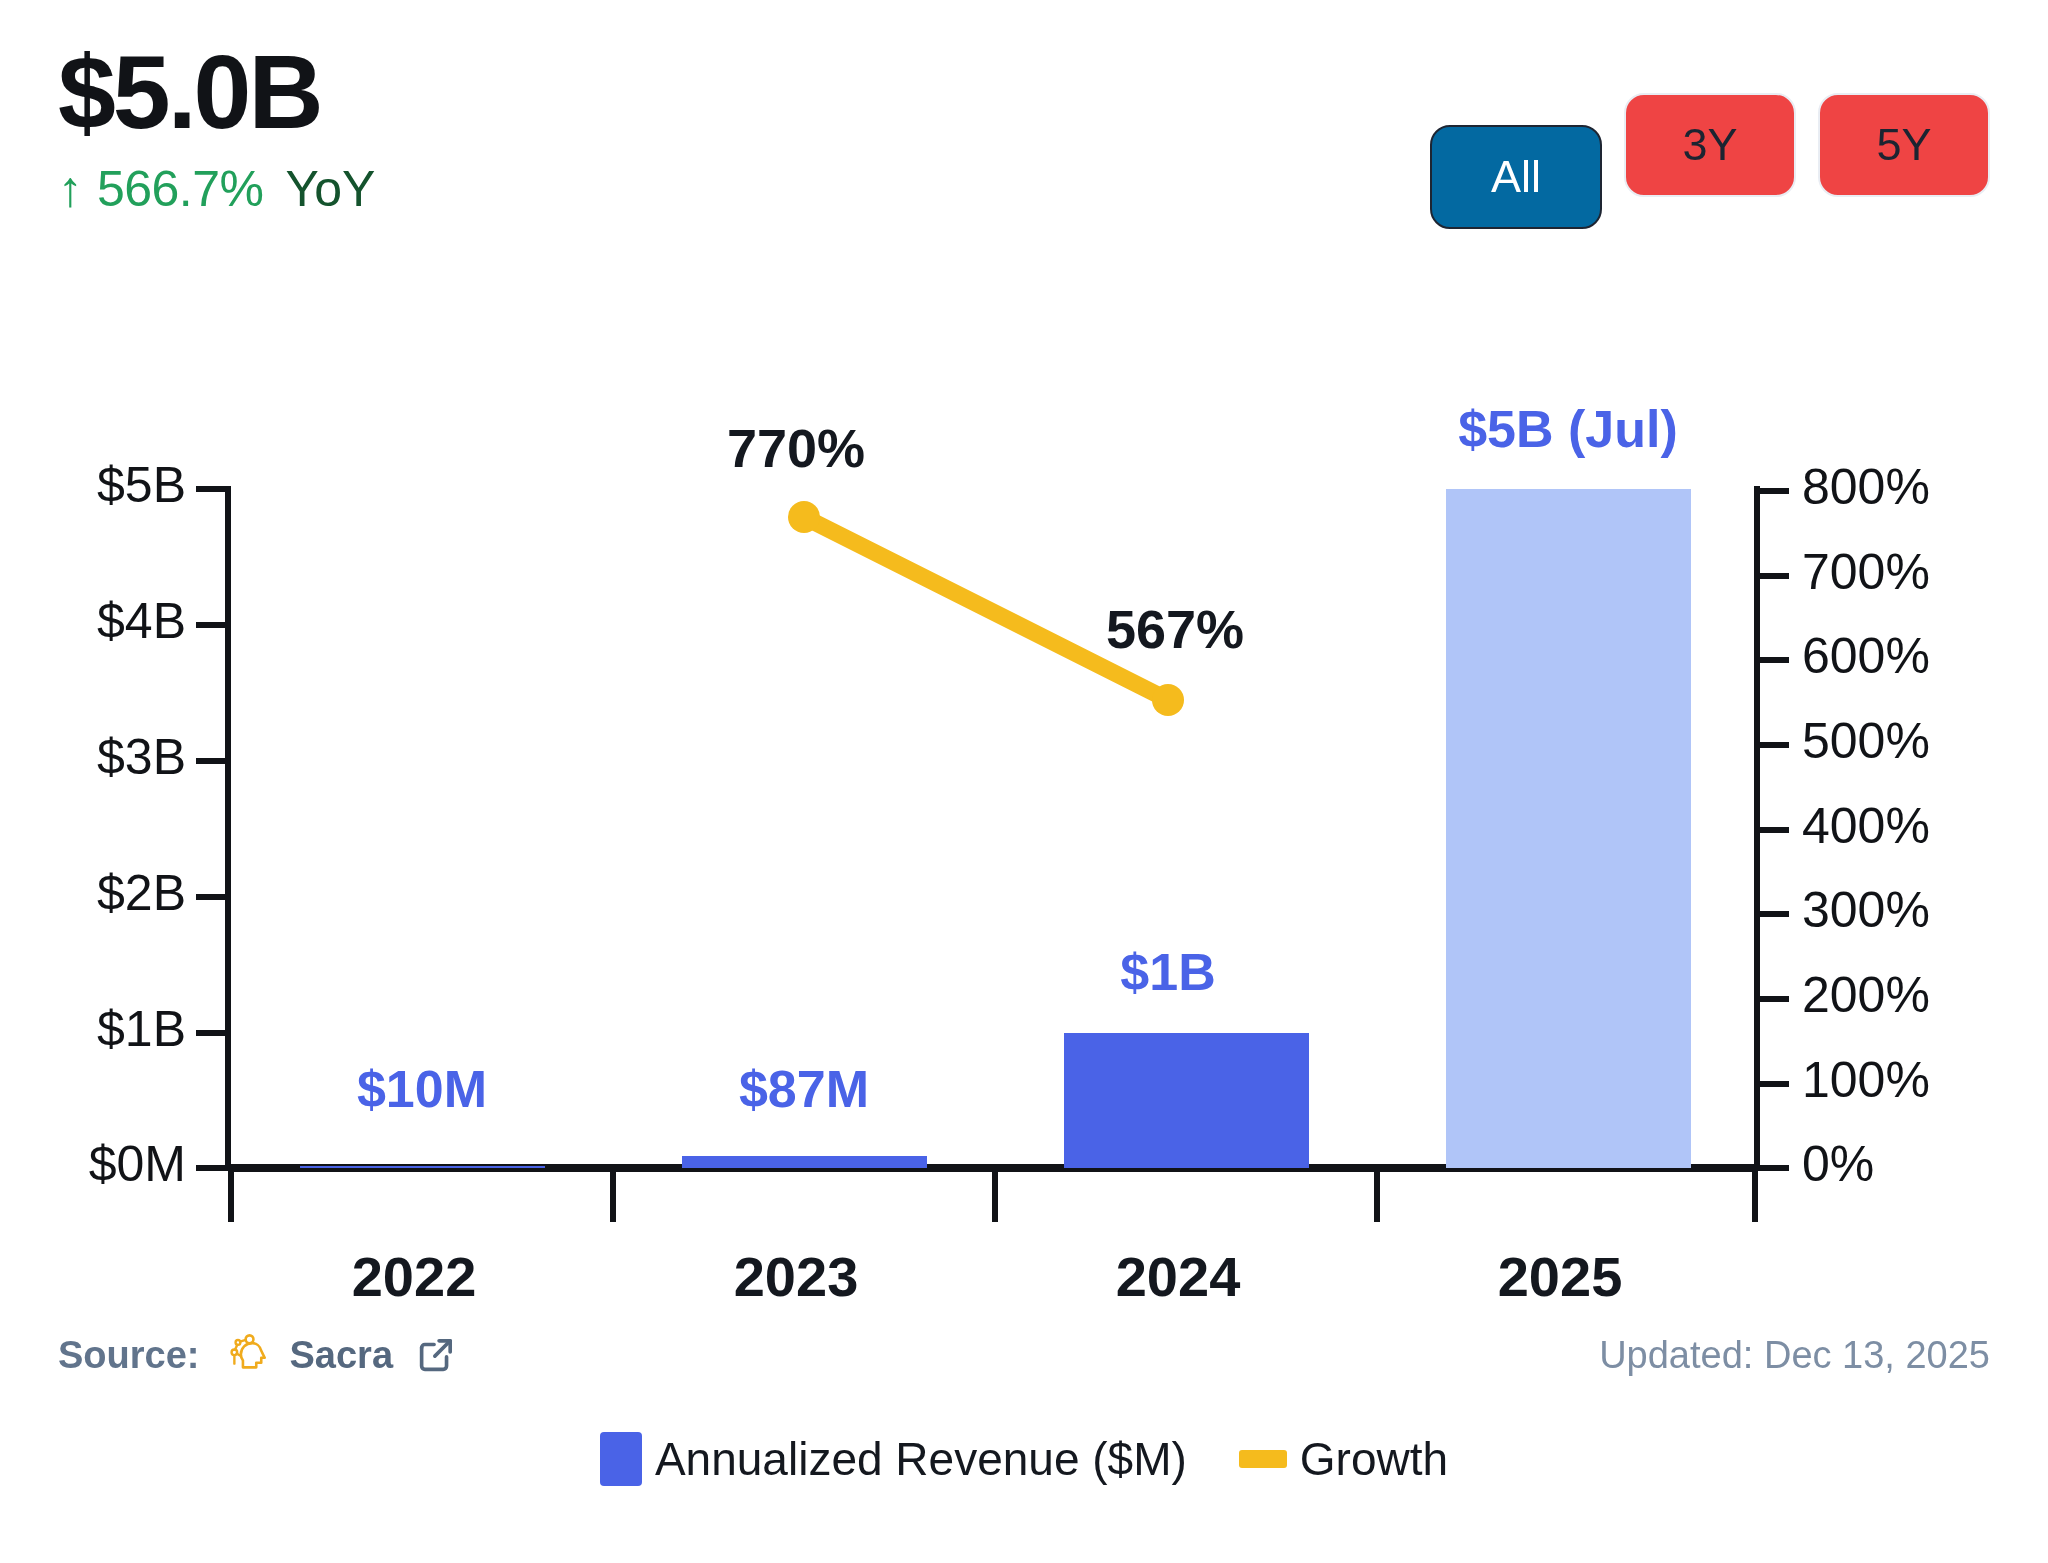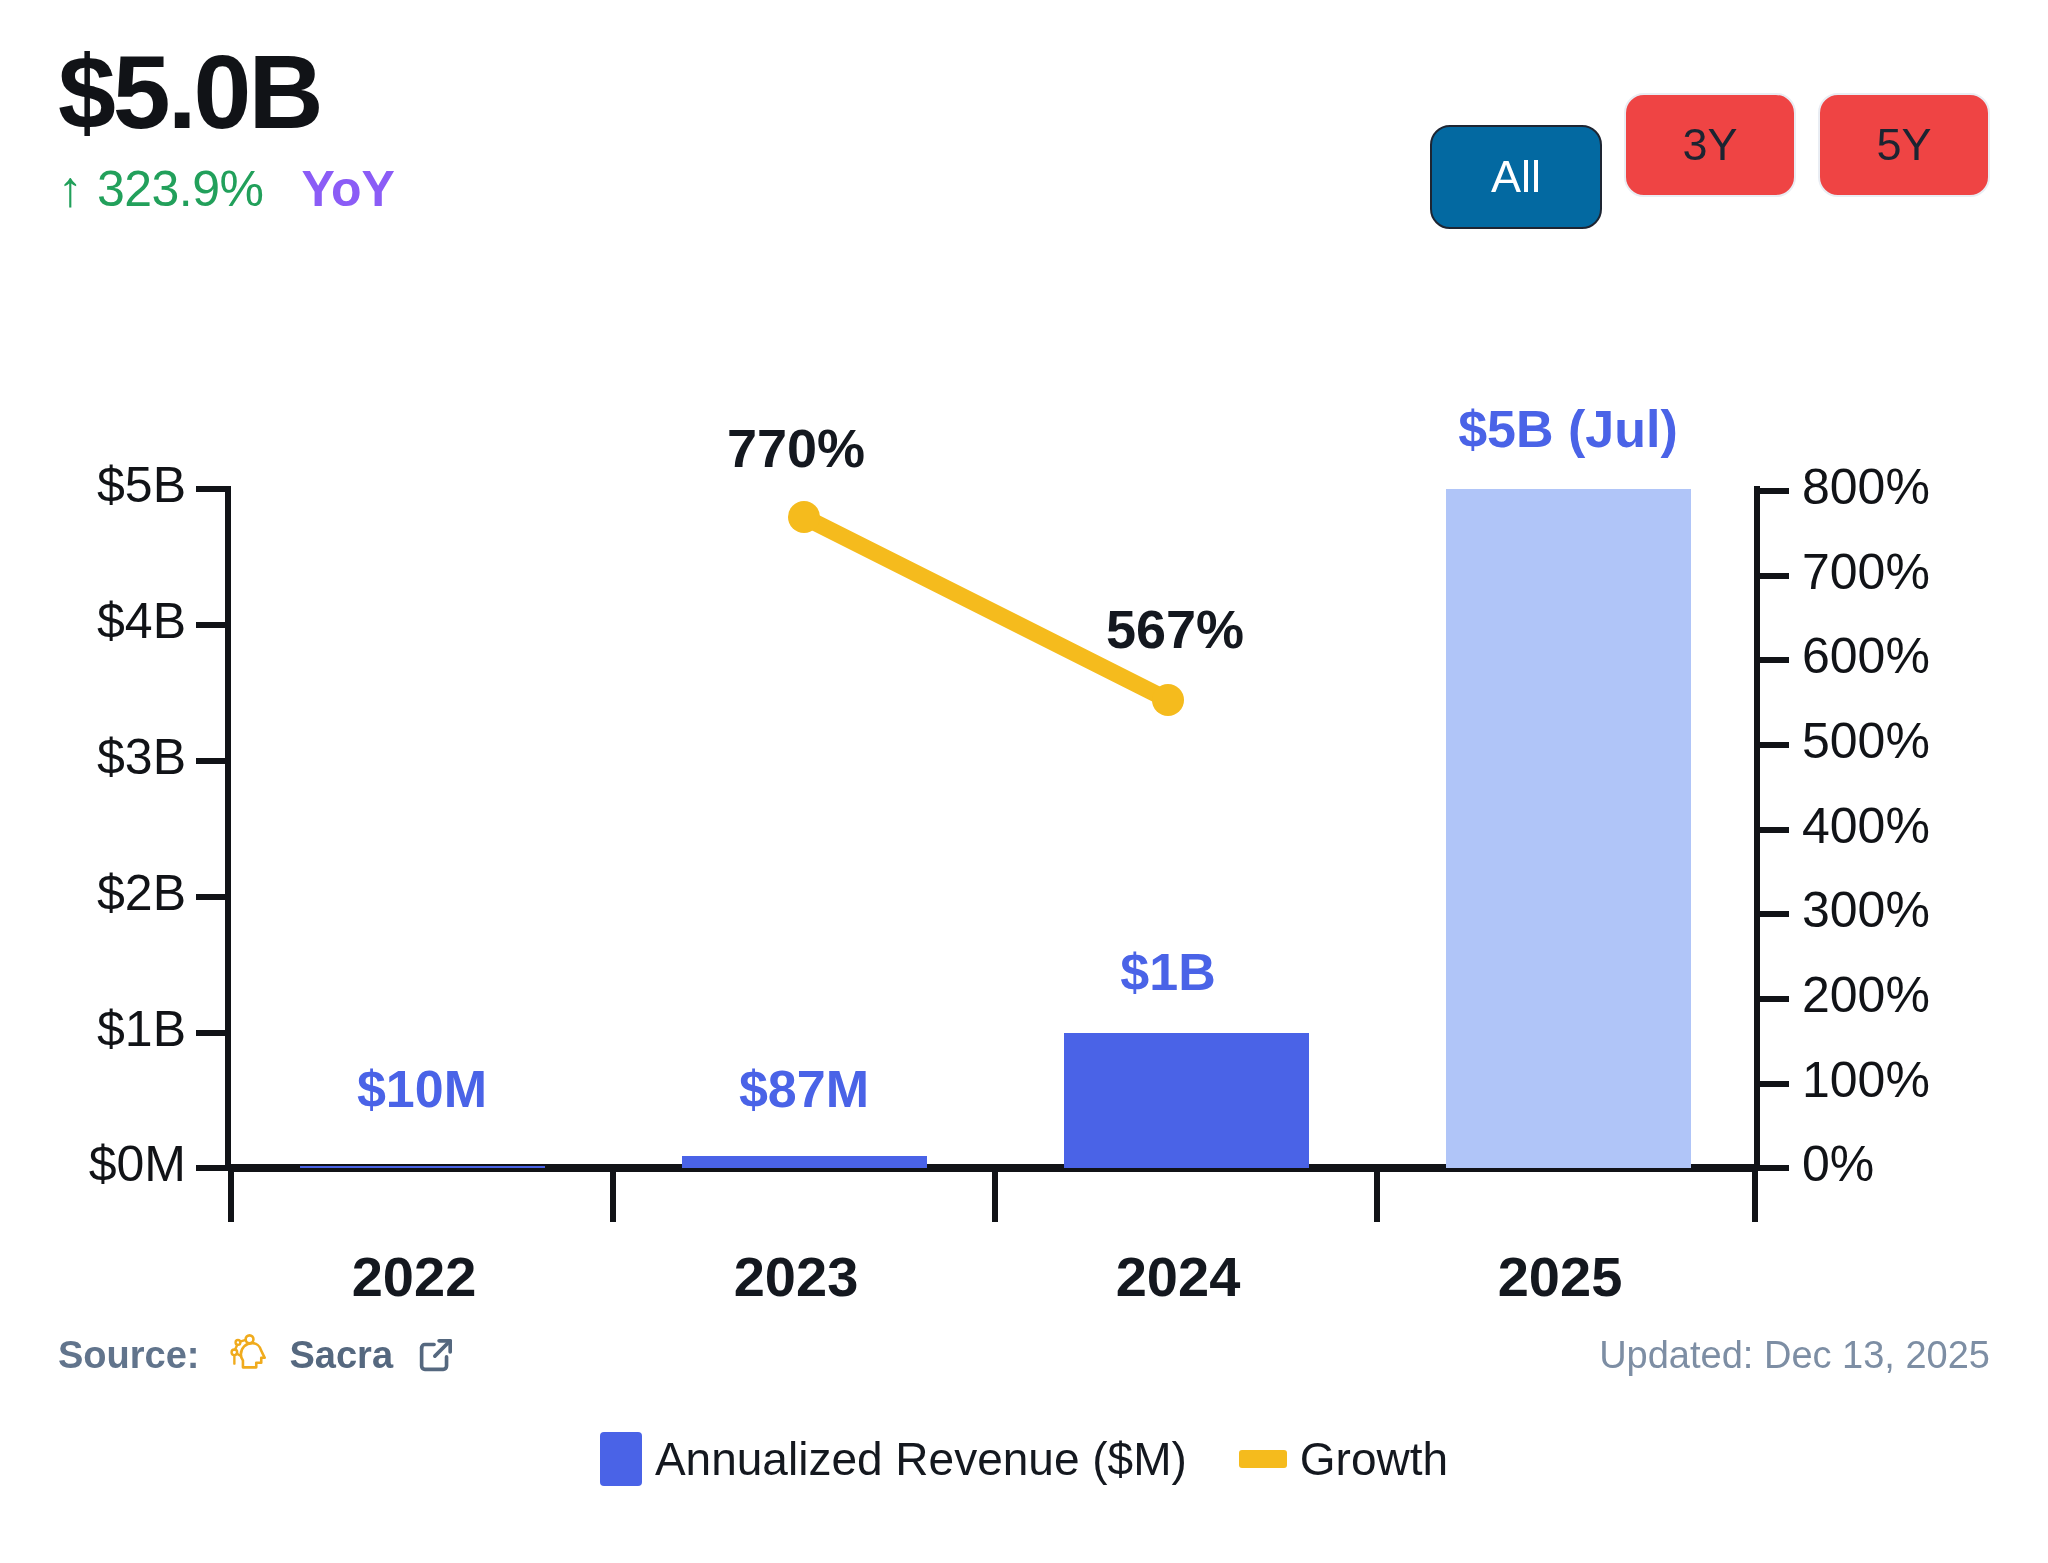--- a/index.html
+++ b/index.html
@@ -37,21 +37,21 @@
   }
   .subline {
     margin-top: 14px;
     font-size: 50px;
     font-weight: 500;
     white-space: nowrap;
     line-height: 1;
   }
   .delta-arrow { color: #22a05b; font-size: 50px; font-weight: 500; }
   .delta-value { color: #22a05b; letter-spacing: -0.5px; }
-  .delta-period { color: #8b5cf6; margin-left: 24px; font-weight: 700; }
+  .delta-period { color: #14532d; margin-left: 8px; font-weight: 400; }
 
   
   .range-group {
     position: absolute;
     right: 58px;
     top: 93px;
     display: flex;
     gap: 22px;
   }
   .range-btn {
@@ -150,21 +150,21 @@
 </style>
 </head>
 <body>
 
 <div class="card">
 
   <div class="header">
     <div class="headline">$5.0B</div>
     <div class="subline">
       <span class="delta-arrow">↑</span>
-      <span class="delta-value">323.9%</span>
+      <span class="delta-value">566.7%</span>
       <span class="delta-period">YoY</span>
     </div>
   </div>
 
   <div class="range-group">
     <div class="range-btn active">All</div>
     <div class="range-btn">3Y</div>
     <div class="range-btn">5Y</div>
   </div>
 

